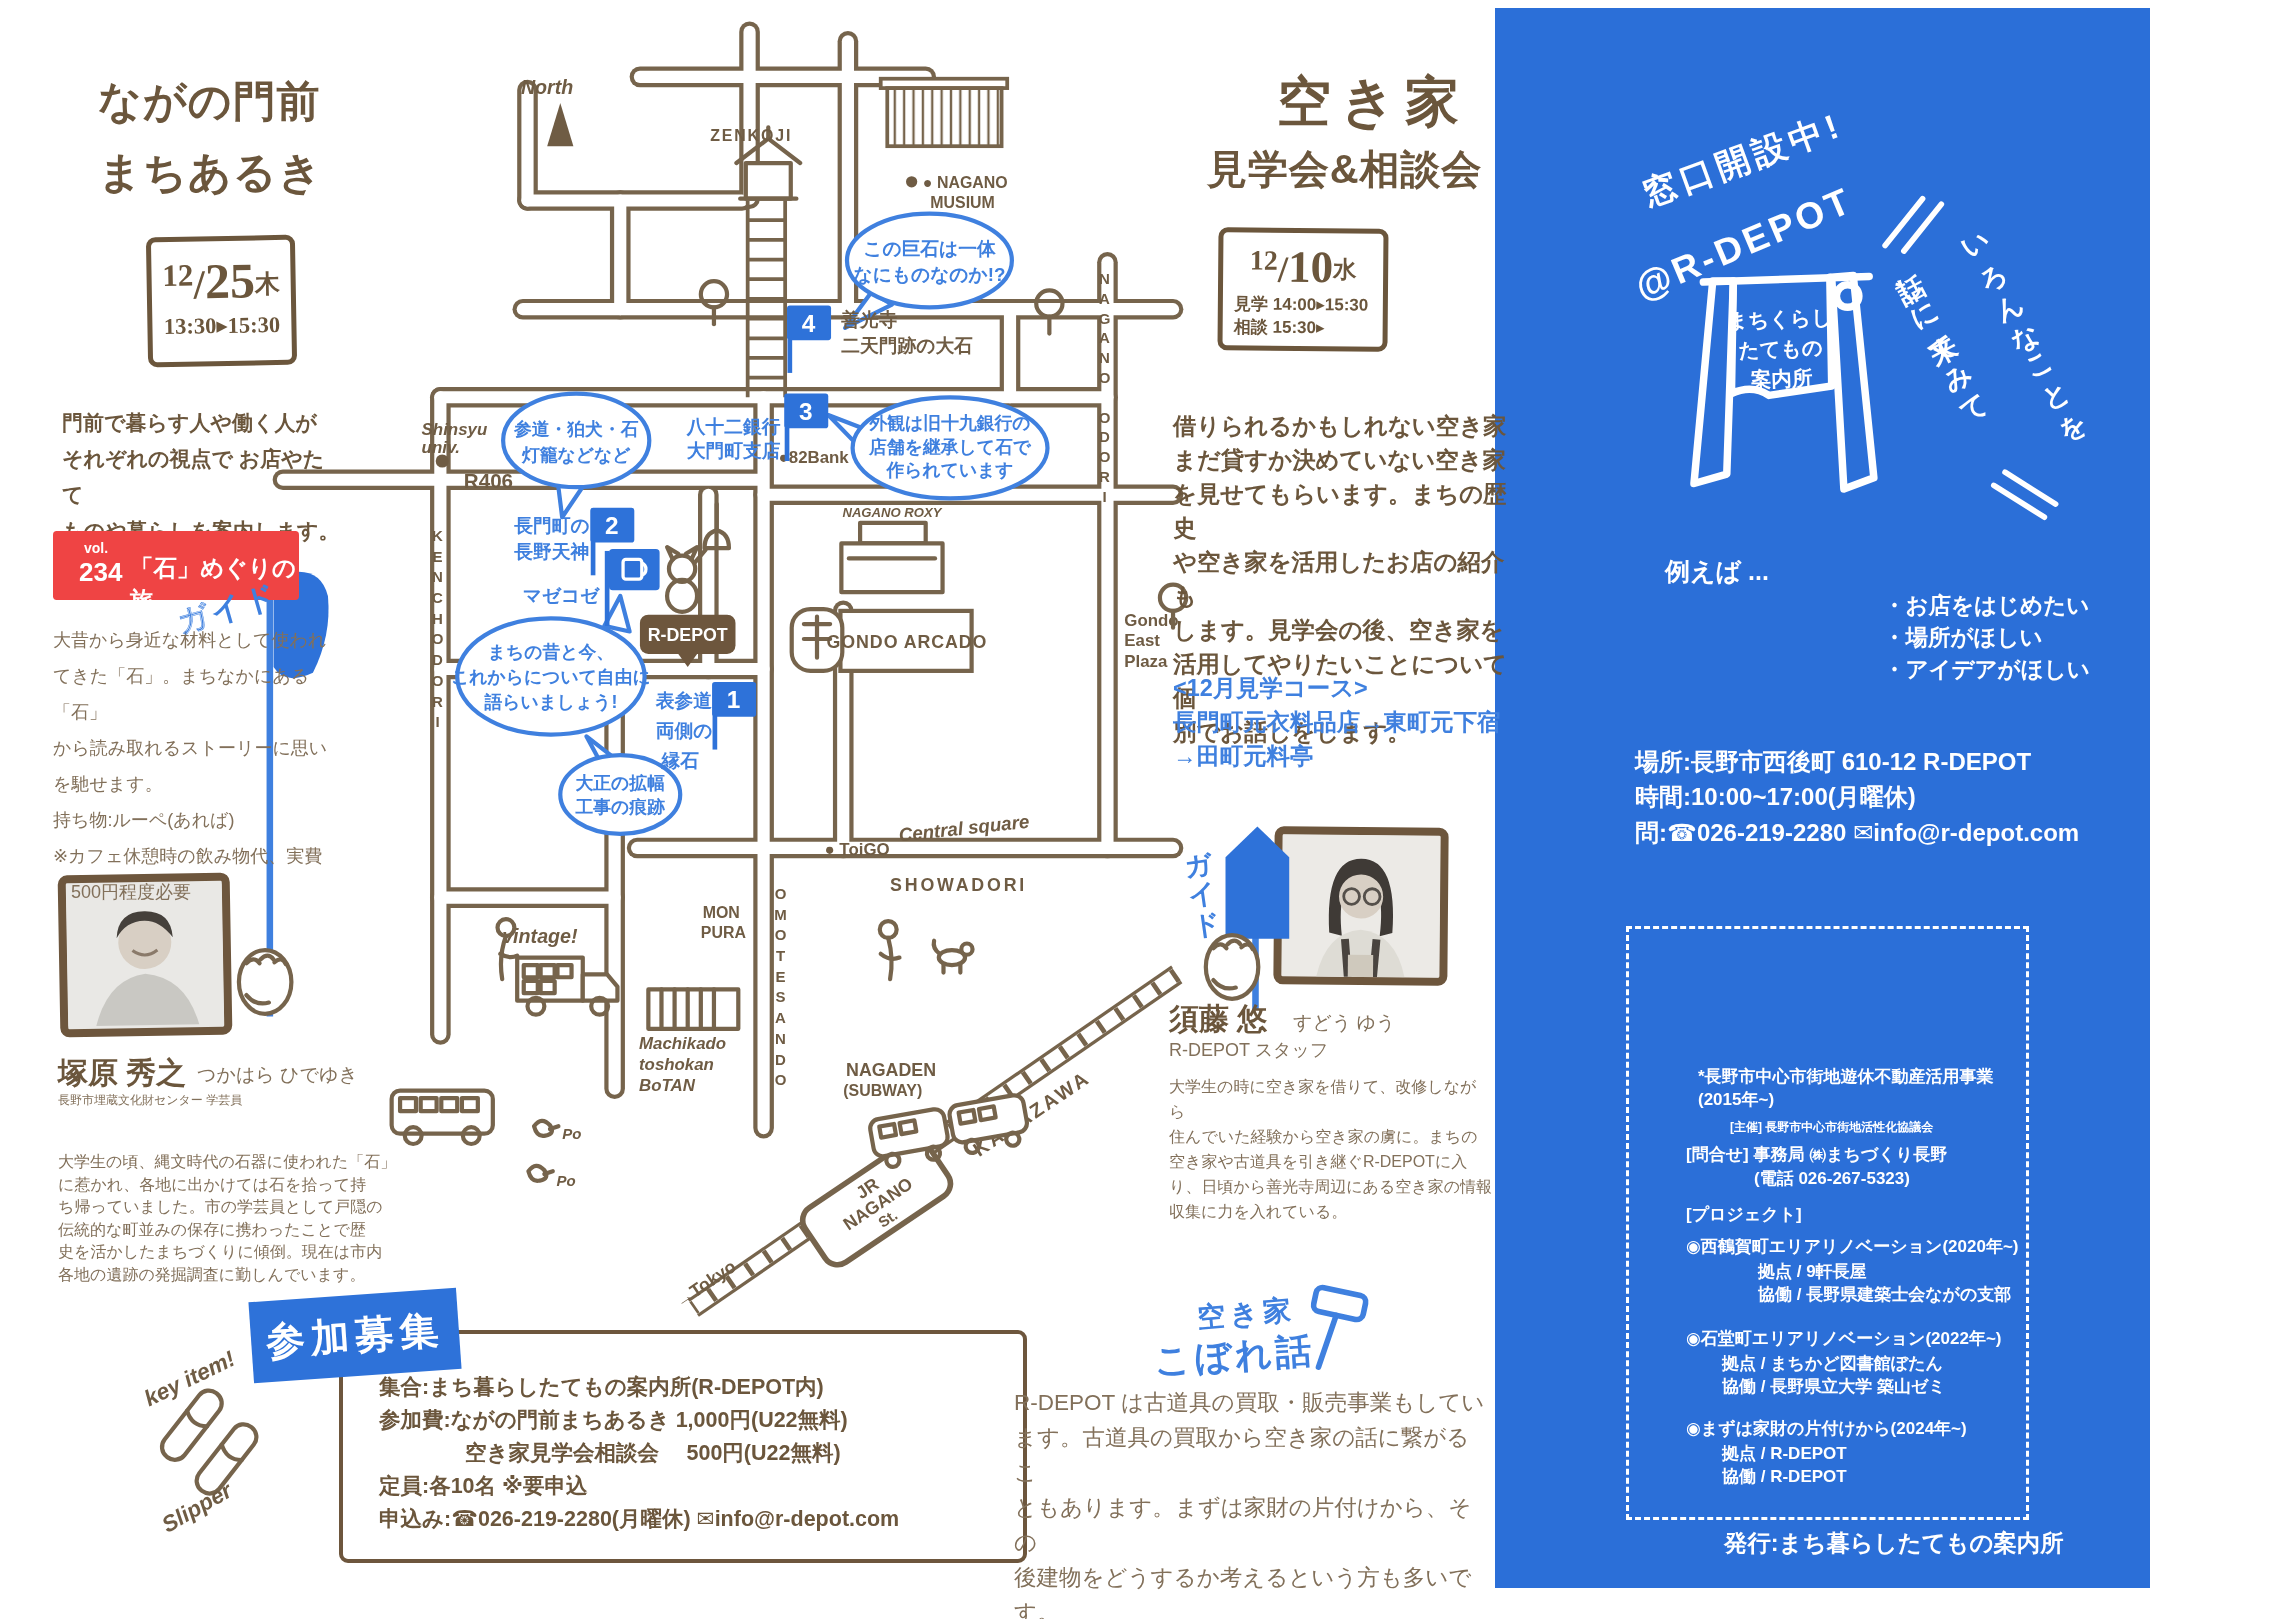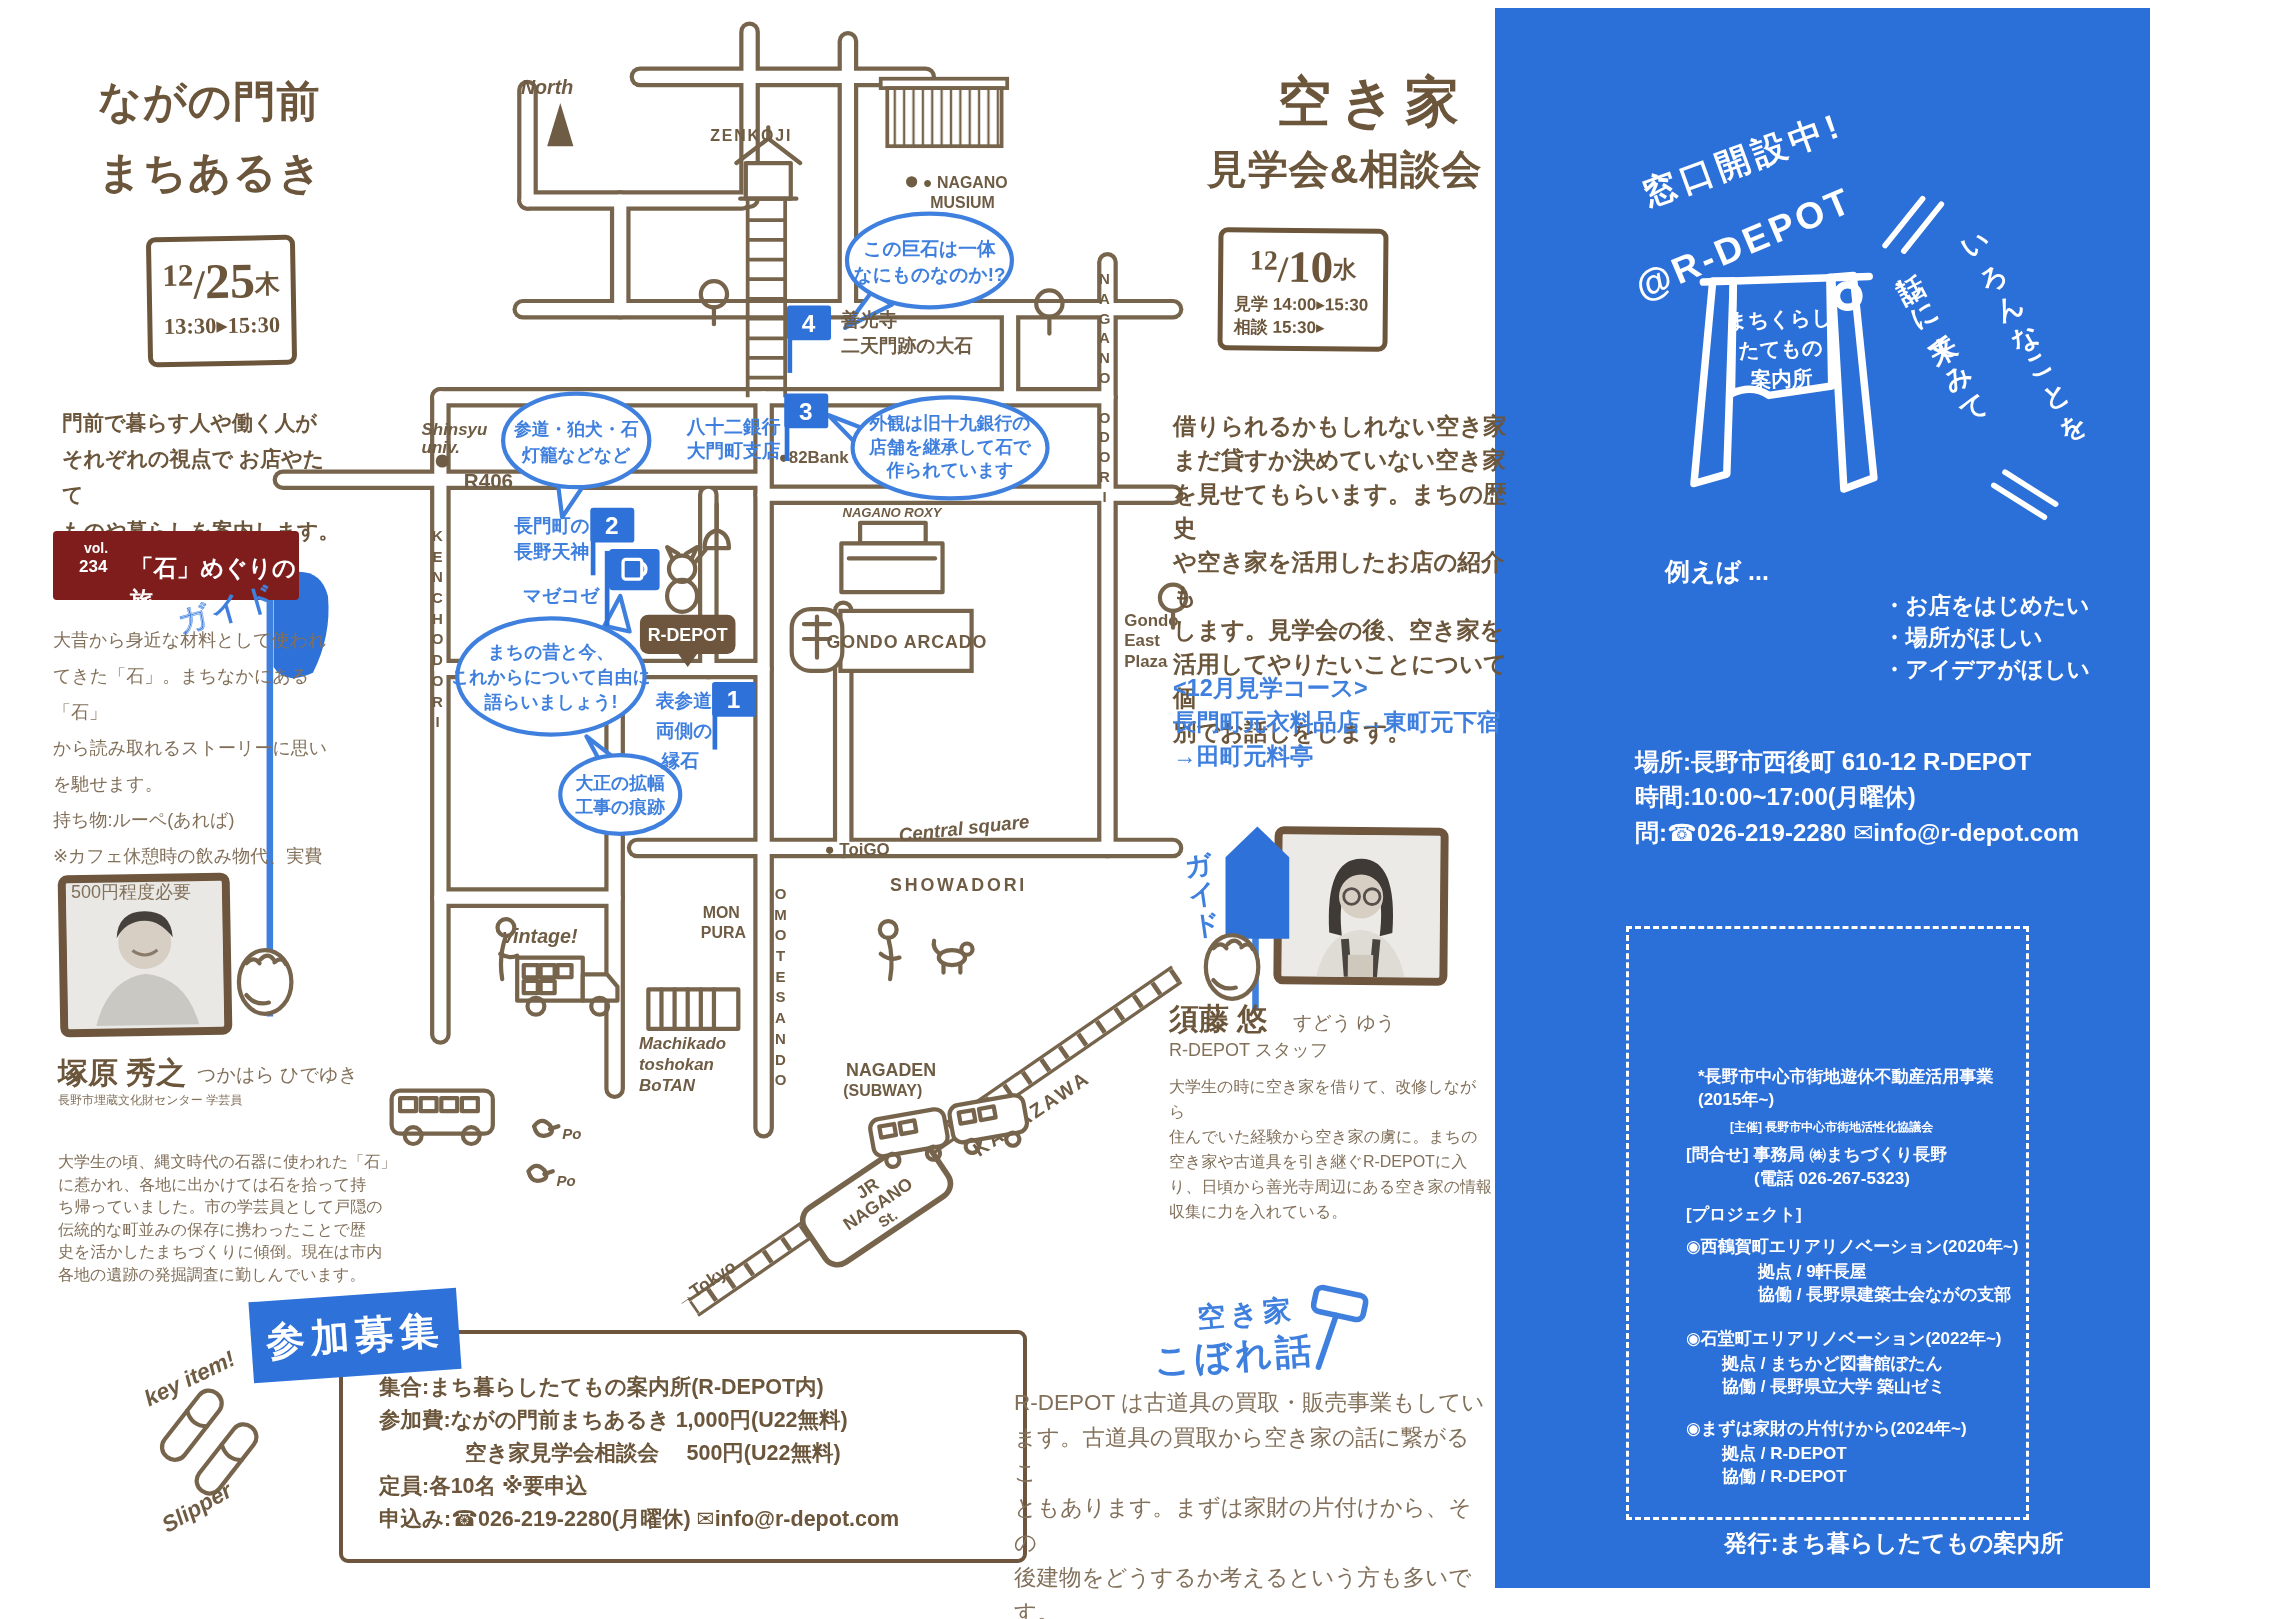--- a/index.html
+++ b/index.html
@@ -379,23 +379,23 @@
     <div class="serif" style="margin-top:11.2px;">
       <span style="font-size:31px;position:relative;top:-13px;font-weight:bold;">12</span><span style="font-size:41px;font-weight:bold;">/</span><span style="font-size:50px;font-weight:bold;">25</span><span style="font-size:25px;font-family:'Liberation Sans',sans-serif;font-weight:bold;position:relative;top:-5.6px;">木</span>
     </div>
     <div class="serif" style="font-size:22.5px;font-weight:bold;margin-top:1.9px;">13:30▸15:30</div>
   </div>
 
   <div class="abs pre title" style="left:62px;top:405px;width:281px;font-size:21px;line-height:36px;z-index:5;">門前で暮らす人や働く人が
 それぞれの視点で お店やたて
 ものや暮らしを案内します。</div>
 
-  <div class="abs" style="left:53px;top:531px;width:246px;height:69px;background:#7f1d1d;border-radius:3.7px;z-index:5;">
+  <div class="abs" style="left:53px;top:531px;width:246px;height:69px;background:#ef4444;border-radius:3.7px;z-index:5;">
     <div class="abs" style="left:31px;top:9.4px;color:#fff;font-size:14px;font-weight:bold;">vol.</div>
-    <div class="abs" style="left:26px;top:26px;color:#fff;font-size:17px;font-weight:bold;">234</div>
+    <div class="abs" style="left:26px;top:26px;color:#fff;font-size:26px;font-weight:bold;">234</div>
     <div class="abs" style="left:77px;top:20.6px;color:#fff;font-size:23.4px;font-weight:bold;">「石」めぐりの旅</div>
   </div>
 
   <div class="abs pre" style="left:53px;top:622px;width:281px;font-size:18px;line-height:36px;color:var(--brown2);z-index:5;">大昔から身近な材料として使われ
 てきた「石」。まちなかにある「石」
 から読み取れるストーリーに思い
 を馳せます。
 持ち物:ルーペ(あれば)
 ※カフェ休憩時の飲み物代、実費
 　500円程度必要</div>

